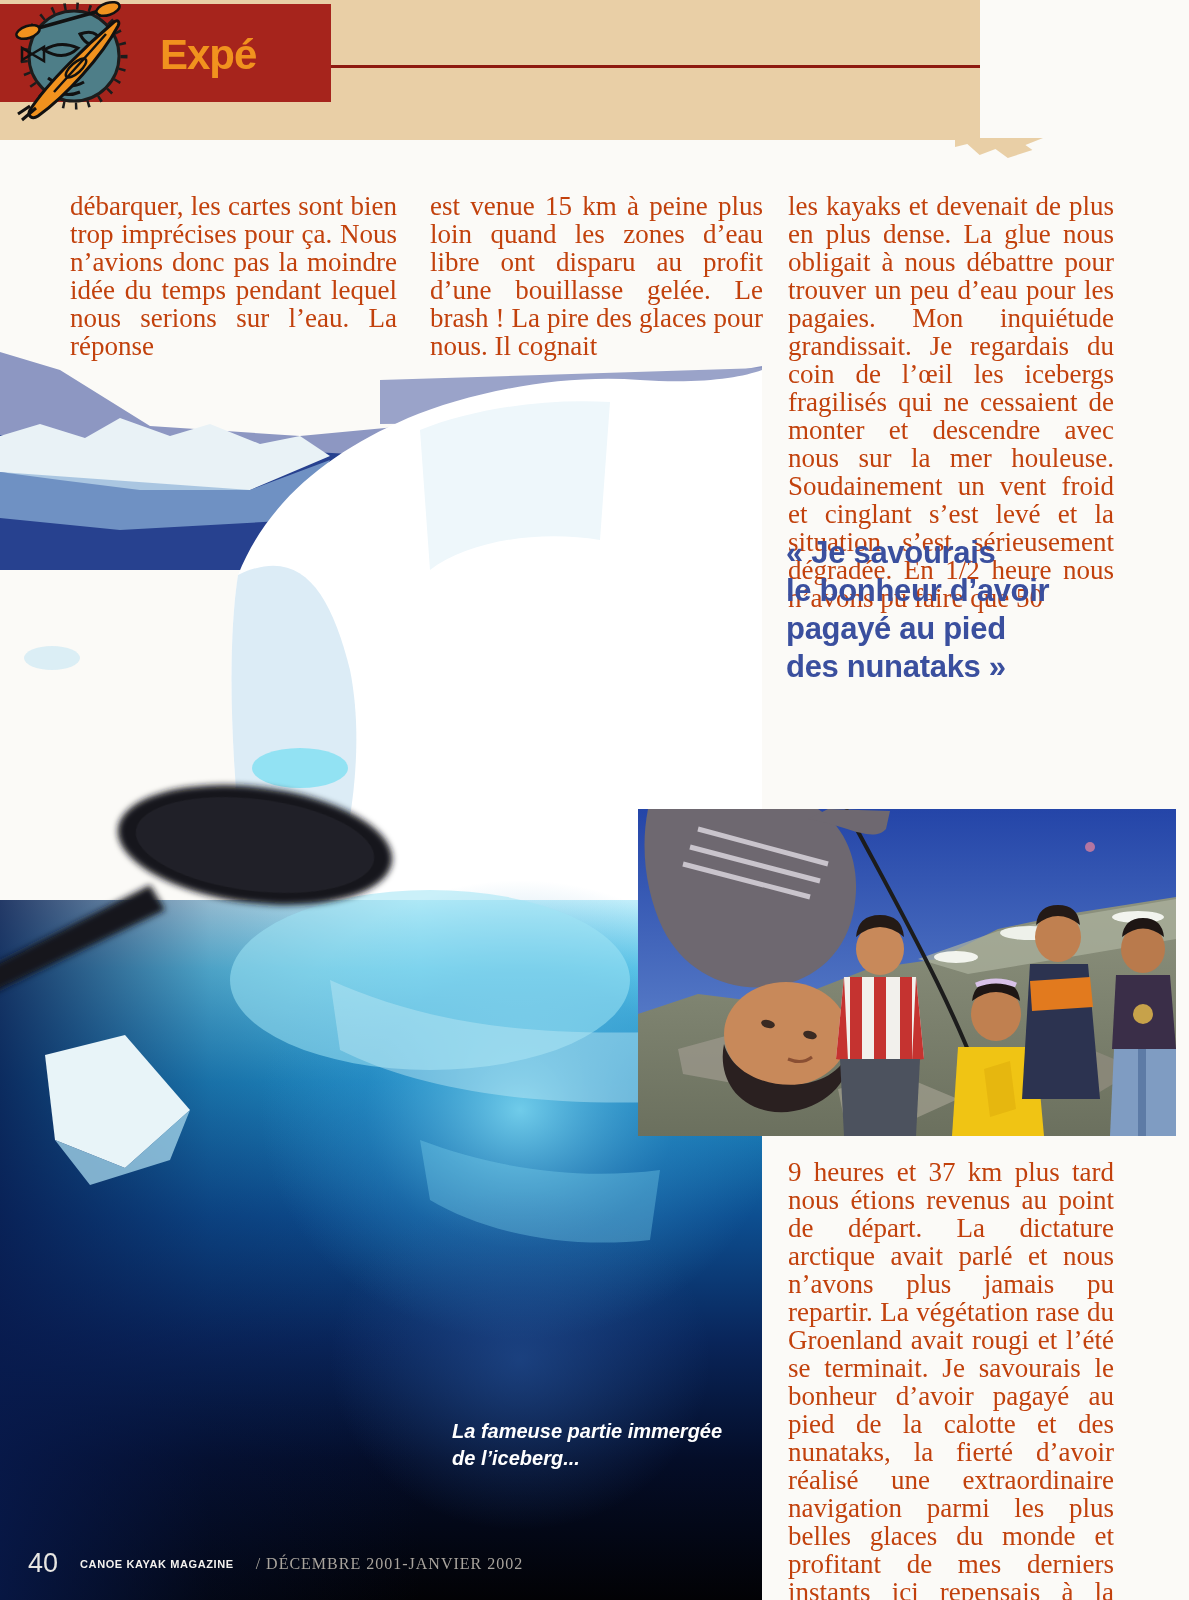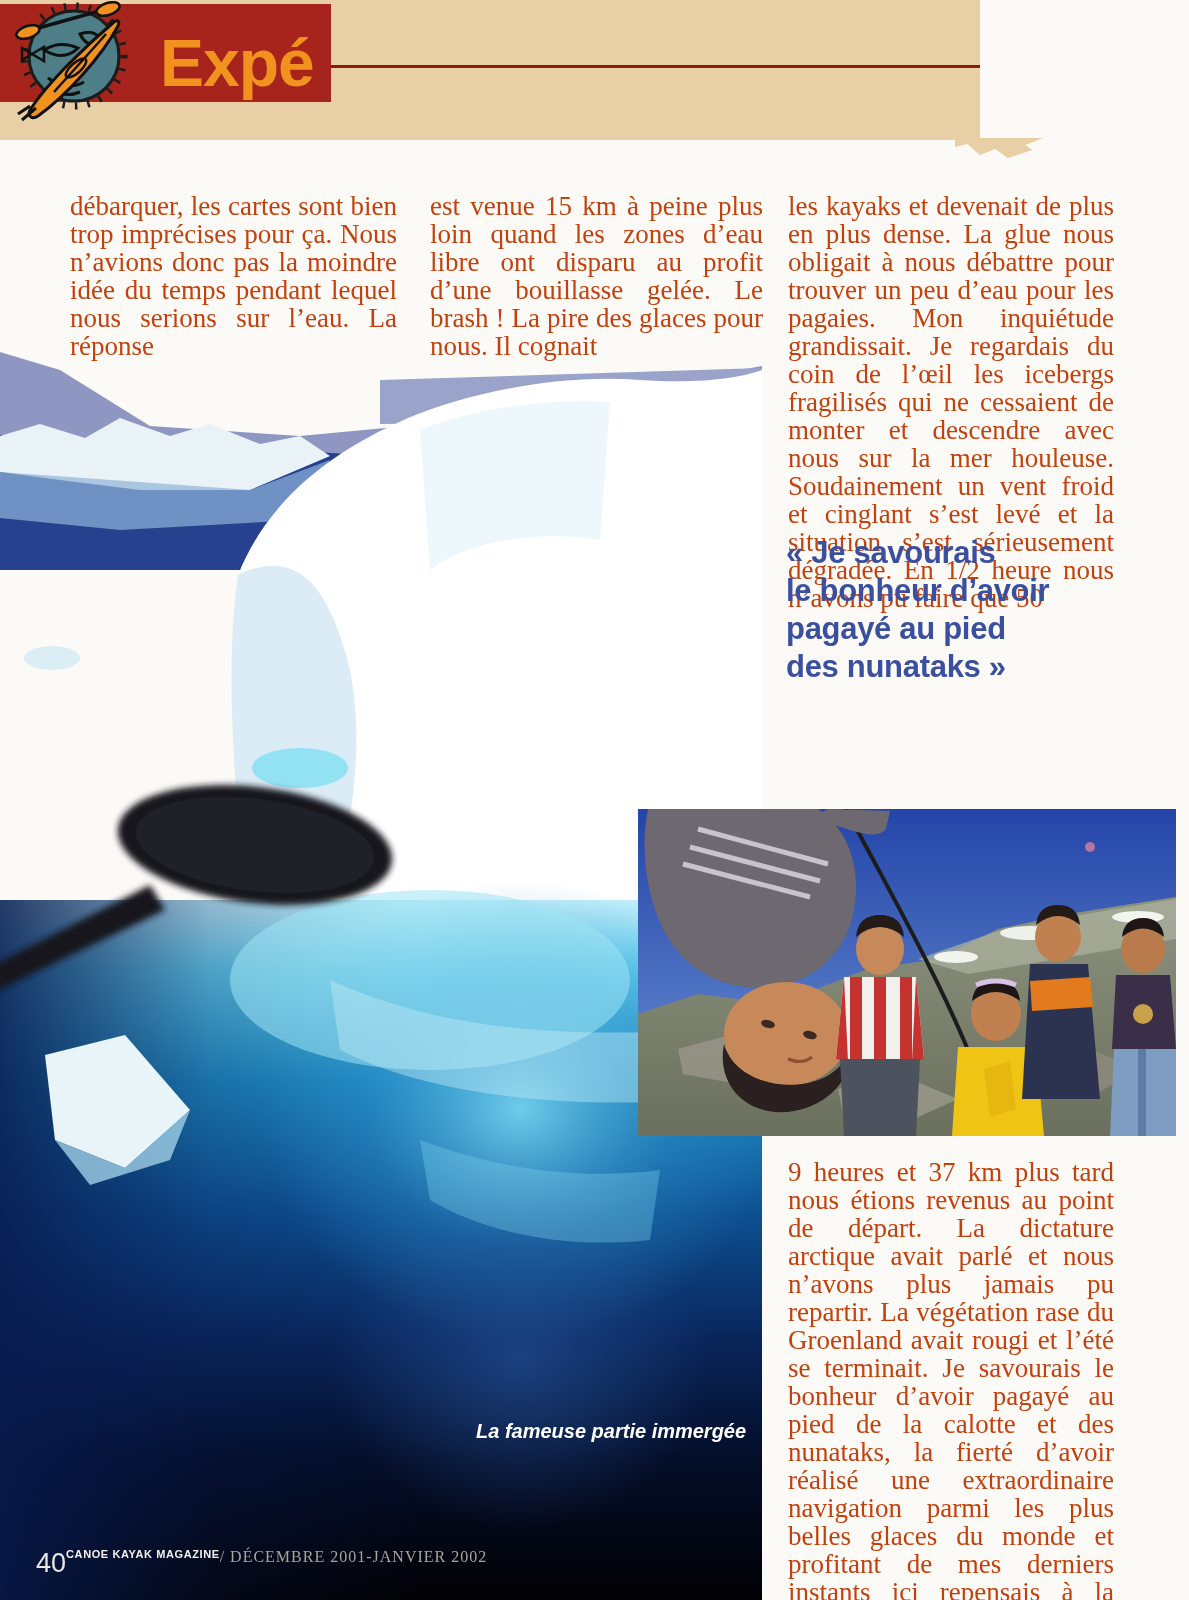--- a/index.html
+++ b/index.html
@@ -7,41 +7,41 @@
     position:relative;width:1189px;height:1600px;overflow:hidden;
     background:#fbfaf7;font-family:"Liberation Serif",serif;
   }
   
   .band{position:absolute;left:0;top:0;width:980px;height:140px;background:#e9cfa6;}
   .band-tear{position:absolute;left:955px;top:138px;width:88px;height:20px;background:#e9cfa6;
     clip-path:polygon(0 0,100% 0,80% 35%,88% 60%,60% 100%,46% 55%,28% 85%,14% 30%,0 45%);}
   .rule{position:absolute;left:331px;top:65px;width:649px;height:3px;background:#8e1a10;}
   .logo-box{position:absolute;left:0;top:4px;width:331px;height:98px;background:#a6241c;display:flex;align-items:center;}
   .logo-art{position:absolute;left:14px;top:-4px;width:118px;height:122px;}
-  .expe{position:absolute;left:160px;top:20px;font-family:"Liberation Sans",sans-serif;
-    font-weight:700;font-size:66px;line-height:78px;color:#f1921e;letter-spacing:-1px;}
+  .expe{position:absolute;left:160px;top:12px;font-family:"Liberation Sans",sans-serif;
+    font-weight:700;font-size:42px;line-height:78px;color:#f1921e;letter-spacing:-1px;}
   
   .col{position:absolute;color:#c2410c;font-size:27px;line-height:28px;text-align:justify;}
   .col1{left:70px;top:192px;width:327px;}
   .col2{left:430px;top:192px;width:333px;}
   .col3a{left:788px;top:192px;width:326px;}
   .quote{position:absolute;left:786px;top:487px;width:340px;
     font-family:"Liberation Sans",sans-serif;font-weight:700;font-size:31px;
     line-height:38px;color:#3a4f9e;letter-spacing:-0.3px;margin-top:47px;}
   .col3b{left:788px;top:640px;width:326px;}
   .col3c{left:788px;top:1158px;width:326px;}
   
   .iceberg{position:absolute;left:0;top:340px;width:762px;height:1260px;}
   .kids{position:absolute;left:638px;top:809px;width:538px;height:327px;}
   .iceberg svg,.kids svg{display:block;width:100%;height:100%;}
-  .caption{position:absolute;left:476px;top:1418px;width:300px;
+  .caption{position:absolute;left:452px;top:1418px;width:300px;
     font-family:"Liberation Sans",sans-serif;font-weight:700;font-style:italic;
     font-size:20px;line-height:27px;color:#ffffff;}
   
-  .footer{position:absolute;left:36px;top:1548px;display:flex;align-items:flex-start;gap:0;
+  .footer{position:absolute;left:28px;top:1548px;display:flex;align-items:center;gap:22px;
     font-family:"Liberation Sans",sans-serif;color:#ffffff;}
   .page-num{font-size:27px;color:#e8e6e2;font-weight:400;}
   .mag{font-size:11px;font-weight:700;letter-spacing:0.6px;color:#f4f2ef;}
   .issue-wrap{font-family:"Liberation Serif",serif;font-size:16px;color:#a9a49d;letter-spacing:1px;}
 </style>
 </head>
 <body>
 
 <div class="page">
 
@@ -207,20 +207,21 @@
         <path d="M478 166 L532 166 L538 240 L474 240 Z" fill="#3a2e48"></path>
         <circle cx="505" cy="205" r="10" fill="#c7a24a"></circle>
         <path d="M476 240 L538 240 L538 327 L472 327 Z" fill="#7f9cc2"></path>
         <path d="M500 240 h8 v87 h-8z" fill="#5d7ba6"></path>
       </g>
     </svg>
   </div>
 
   <div class="caption">
     <div>La fameuse partie immergée</div>
+    <div>de l’iceberg...</div>
   </div>
 
   <div class="col col1">débarquer, les cartes sont bien trop imprécises pour ça. Nous n’avions donc pas la moindre idée du temps pendant lequel nous serions sur l’eau. La réponse</div>
   <div class="col col2">est venue 15 km à peine plus loin quand les zones d’eau libre ont disparu au profit d’une bouillasse gelée. Le brash ! La pire des glaces pour nous. Il cognait</div>
   <div class="col col3a">les kayaks et devenait de plus en plus dense. La glue nous obligait à nous débattre pour trouver un peu d’eau pour les pagaies. Mon inquiétude grandissait. Je regardais du coin de l’œil les icebergs fragilisés qui ne cessaient de monter et descendre avec nous sur la mer houleuse. Soudainement un vent froid et cinglant s’est levé et la situation s’est sérieusement dégradée. En 1/2 heure nous n’avons pu faire que 50</div>
 
   <div class="quote">
     <div>« Je savourais</div>
     <div>le bonheur d’avoir</div>
     <div>pagayé au pied</div>

